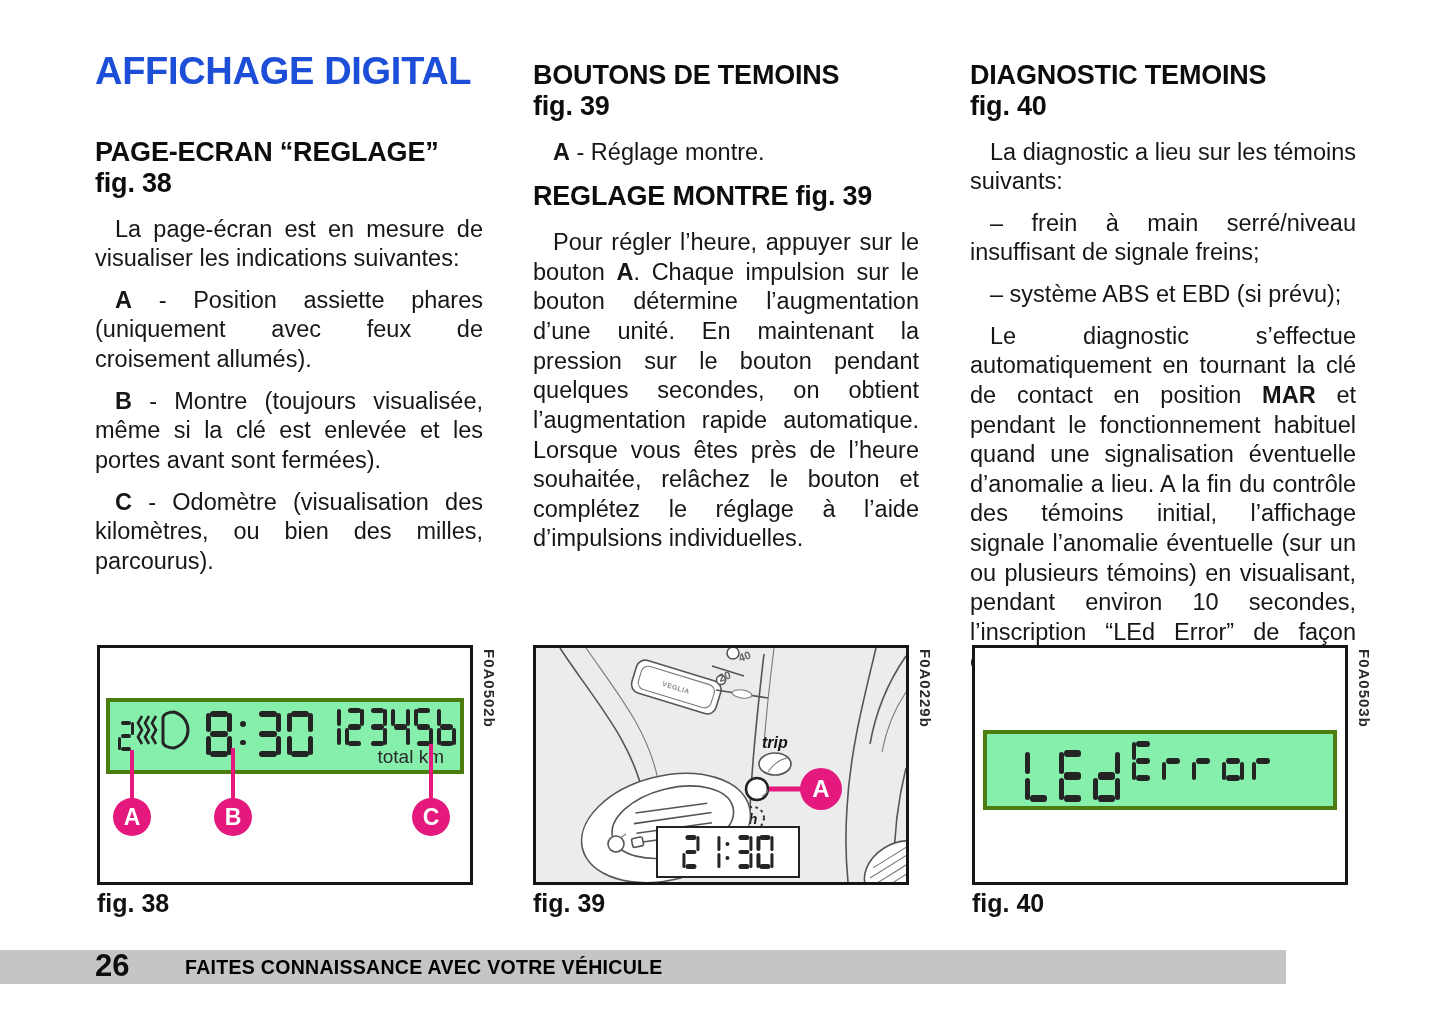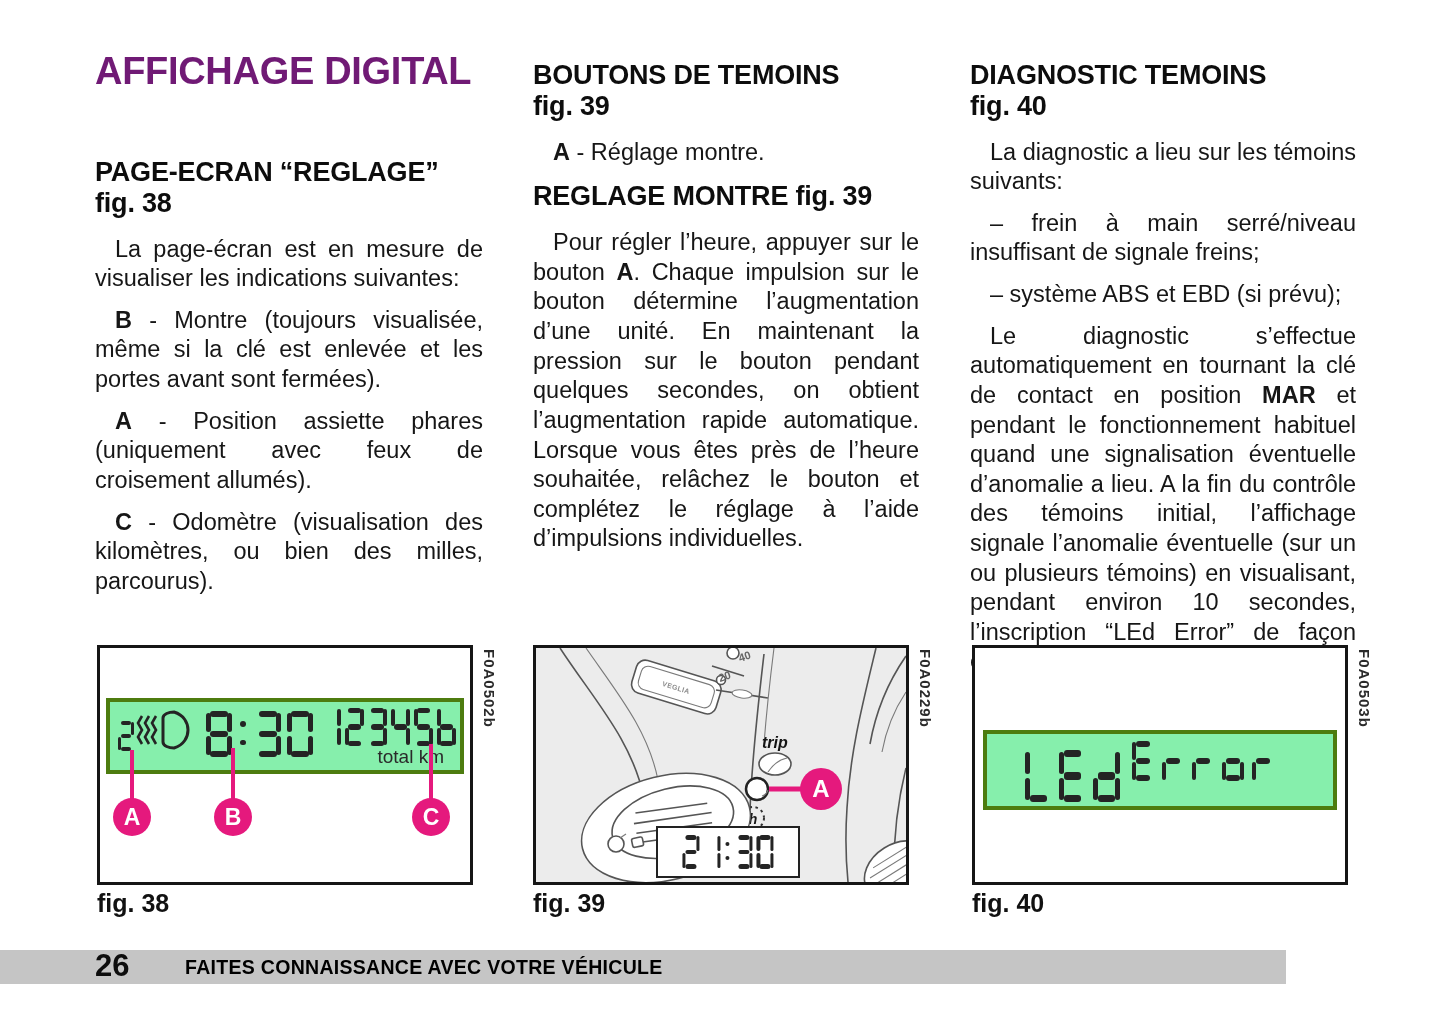--- a/index.html
+++ b/index.html
@@ -6,21 +6,21 @@
   body{
     width:1445px;height:1026px;position:relative;overflow:hidden;
     background:#ffffff;color:#121212;
     font-family:"Liberation Sans","DejaVu Sans",sans-serif;
     -webkit-hyphens:auto;hyphens:auto;
   }
   .col{position:absolute;width:388px}
   .col1{left:95px;top:50px}
   .col2{left:533px;top:60px;width:386px}
   .col3{left:970px;top:60px;width:386px}
-  h1{font-size:38px;font-weight:900;letter-spacing:-.3px;margin:0 0 64px;color:#701a75}
+  h1{font-size:38px;font-weight:900;letter-spacing:-.3px;margin:0 0 44px;color:#1d4ed8}
   h2{font-size:27px;font-weight:800;line-height:1.16;letter-spacing:-.2px;margin:0 0 15px;color:#0d0d0d}
   h3.sub{font-size:27px;font-weight:800;letter-spacing:-.2px;margin:14px 0 16px;color:#0d0d0d}
   p{font-size:23.5px;line-height:1.26;text-align:justify;text-indent:20px;margin:0 0 12px;color:#161616}
   p b{font-weight:800}
   
   .figbox{position:absolute;top:645px;width:376px;height:240px;border:3px solid #161616;
     background:#fff;box-sizing:border-box;margin:0}
   .figcap{position:absolute;top:889px;font-size:25px;font-weight:700;color:#111}
   .figcode{position:absolute;top:649px;writing-mode:vertical-rl;text-orientation:mixed;
     font-size:15px;font-weight:700;color:#2b2b2b;letter-spacing:1px}
@@ -69,22 +69,22 @@
   .chapter{position:absolute;left:185px;top:50%;transform:translateY(-50%);
     font-size:19.5px;font-weight:700;letter-spacing:.3px;color:#000000}
 </style>
 </head>
 <body>
 
 <section class="col col1">
   <h1>AFFICHAGE DIGITAL</h1>
   <h2><span>PAGE-ECRAN “REGLAGE”</span><br><span>fig. 38</span></h2>
   <p><span>La page-écran est en mesure de visualiser les indications suivantes:</span></p>
+  <p><b>A</b><span> - Position assiette phares (uniquement avec feux de croisement allumés).</span></p>
   <p><b>B</b><span> - Montre (toujours visualisée, même si la clé est enlevée et les portes avant sont fermées).</span></p>
-  <p><b>A</b><span> - Position assiette phares (uniquement avec feux de croisement allumés).</span></p>
   <p><b>C</b><span> - Odomètre (visualisation des kilomètres, ou bien des milles, parcourus).</span></p>
 </section>
 
 <section class="col col2">
   <h2><span>BOUTONS DE TEMOINS</span><br><span>fig. 39</span></h2>
   <p><b>A</b><span> - Réglage montre.</span></p>
   <h3 class="sub">REGLAGE MONTRE fig. 39</h3>
   <p><span>Pour régler l’heure, appuyer sur le bouton </span><b>A</b><span>. Chaque impulsion sur le bouton détermine l’augmentation d’une unité. En maintenant la pression sur le bouton pendant quelques secondes, on obtient l’augmentation rapide automatique. Lorsque vous êtes près de l’heure souhaitée, relâchez le bouton et complétez le réglage à l’aide d’impulsions individuelles.</span></p>
 </section>
 

